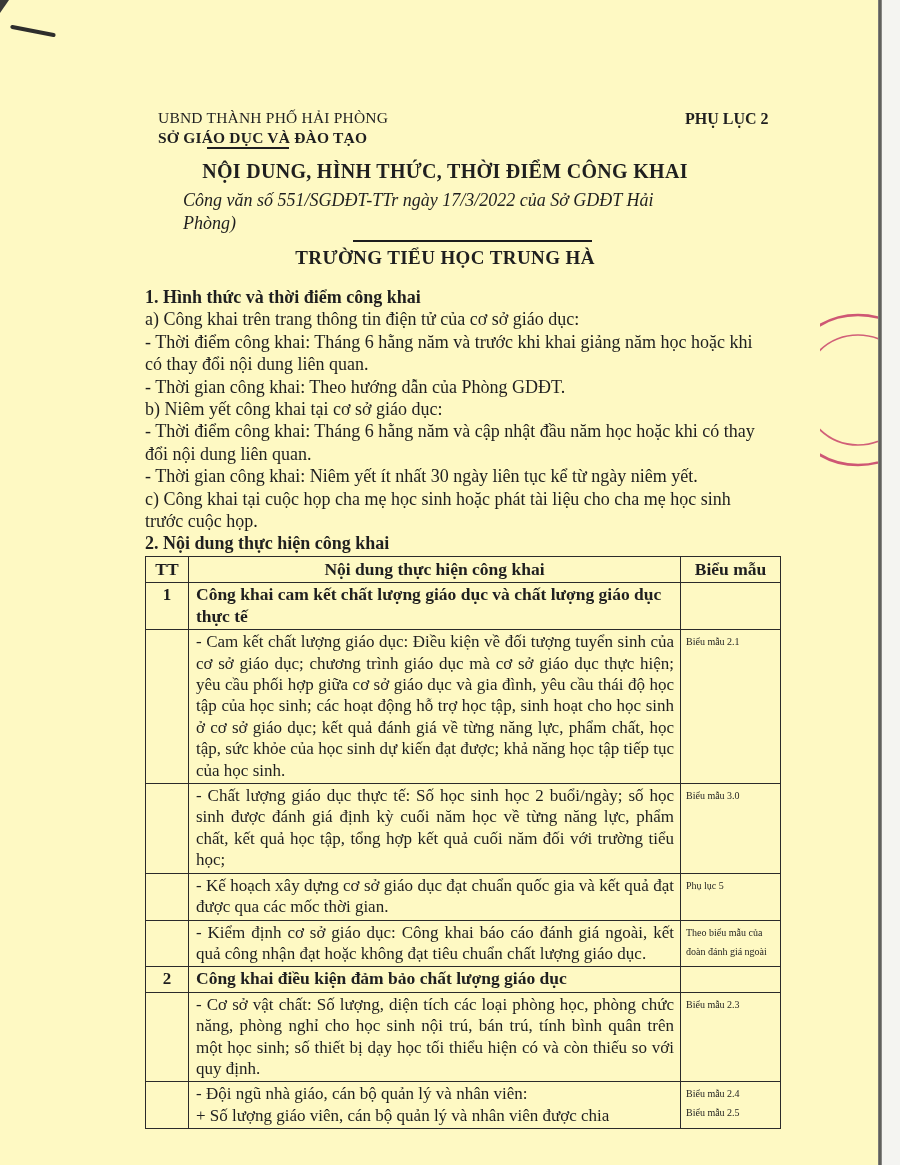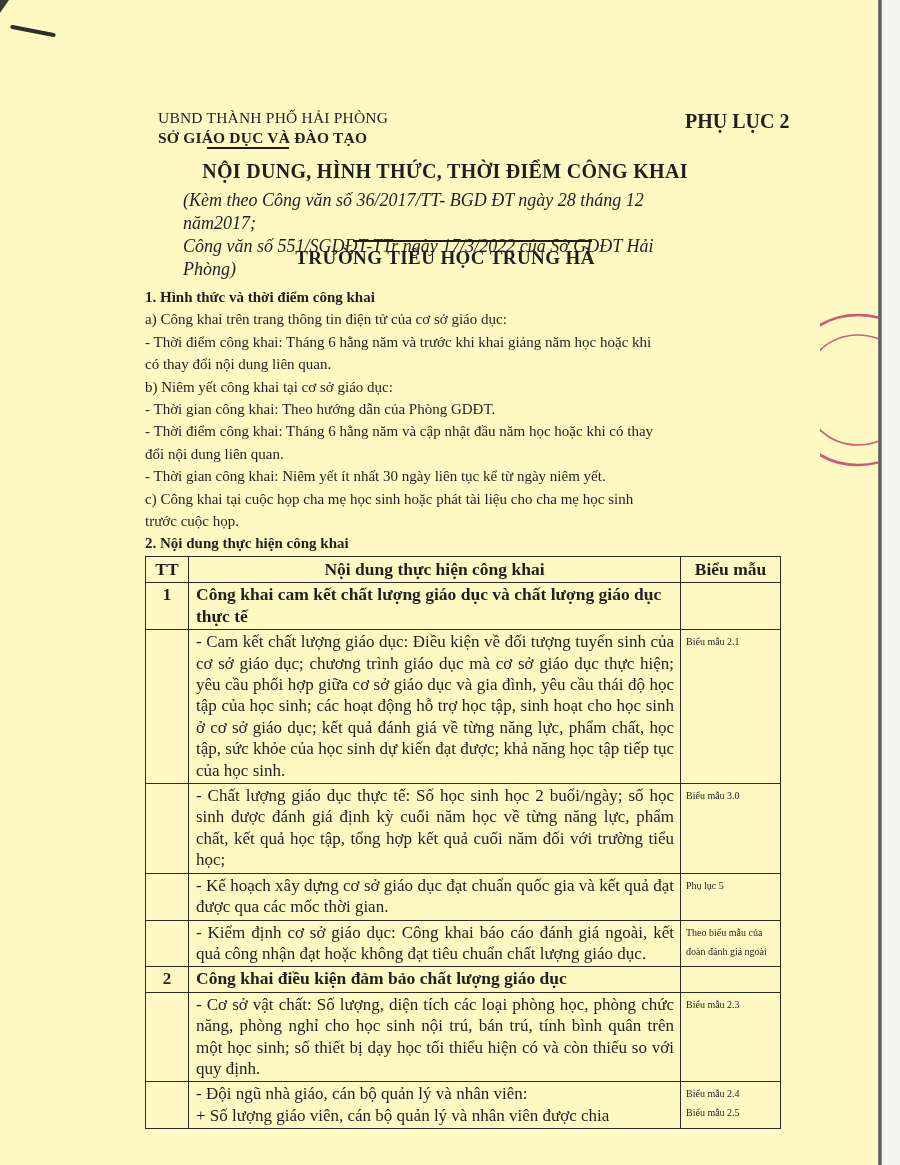--- a/index.html
+++ b/index.html
@@ -28,31 +28,31 @@
   .pen-stroke{
     position:absolute;left:10px;top:29px;width:46px;height:3.6px;
     background:#2e2e2c;border-radius:2px;
     transform:rotate(11deg);
   }
   
   .org-block{position:absolute;left:158px;top:108px;font-size:15.5px;line-height:20px;}
   .org-line1{letter-spacing:.2px;}
   .org-line2{font-weight:bold;letter-spacing:.2px;}
   .org-underline{position:absolute;left:207px;top:147px;width:82px;height:1.6px;background:#1f1f1f;}
-  .appendix{position:absolute;left:685px;top:110px;font-size:20px;font-weight:bold;}
+  .appendix{position:absolute;left:685px;top:110px;font-size:16px;font-weight:bold;}
   .doc-title{position:absolute;left:120px;top:160px;width:650px;text-align:center;
     font-size:20px;font-weight:bold;letter-spacing:.3px;}
   .doc-subtitle{position:absolute;left:183px;top:189px;width:480px;
     font-style:italic;font-size:18px;line-height:23px;}
   .sep-line{position:absolute;left:353px;top:240px;width:239px;height:2.4px;background:#1d1d1d;}
   .school-name{position:absolute;left:120px;top:247px;width:650px;text-align:center;
     font-size:19px;font-weight:bold;letter-spacing:.4px;}
   
   .section1{position:absolute;left:145px;top:286px;width:660px;
-    font-size:15px;line-height:22.4px;}
+    font-size:18px;line-height:22.4px;}
   .sec-heading{font-weight:bold;}
   
   .doc-table{position:absolute;left:145px;top:556px;border-collapse:collapse;
     font-size:17px;line-height:21.4px;}
   .doc-table th,.doc-table td{border:1.6px solid #2b2b2b;vertical-align:top;padding:1px 6px 2px 7px;}
   .doc-table th{font-size:17.5px;font-weight:bold;text-align:center;padding:2px 4px;}
   .col-tt{width:43px;}
   .col-content{width:492px;}
   .col-form{width:100px;}
   .doc-table td.tt{text-align:center;font-weight:bold;padding-left:2px;padding-right:2px;}
@@ -74,35 +74,34 @@
     <div class="org-line1">UBND THÀNH PHỐ HẢI PHÒNG</div>
     <div class="org-line2">SỞ GIÁO DỤC VÀ ĐÀO TẠO</div>
   </div>
   <div class="org-underline"></div>
 
   <div class="appendix">PHỤ LỤC 2</div>
 
   <div class="doc-title">NỘI DUNG, HÌNH THỨC, THỜI ĐIỂM CÔNG KHAI</div>
 
   <div class="doc-subtitle">
-    <div>(Kèm theo Công văn số 36/2017/TT- BGD ĐT ngày 28 tháng 12 năm2017;</div>
     <div>Công văn số 551/SGDĐT-TTr ngày  17/3/2022 của Sở GDĐT Hải Phòng)</div>
   </div>
 
   <div class="sep-line"></div>
 
   <div class="school-name">TRƯỜNG TIỂU HỌC TRUNG HÀ</div>
 
   <div class="section1">
     <div class="sec-heading">1. Hình thức và thời điểm công khai</div>
     <div>a)  Công khai trên trang thông tin điện tử của cơ sở giáo dục:</div>
     <div>- Thời điểm công khai: Tháng 6 hằng năm và trước khi khai giảng năm học hoặc khi</div>
     <div>có thay đổi nội dung liên quan.</div>
+    <div>- Thời gian công khai: Theo hướng dẫn của Phòng GDĐT.</div>
     <div>b) Niêm yết công khai tại cơ sở giáo dục:</div>
-    <div>- Thời gian công khai: Theo hướng dẫn của Phòng GDĐT.</div>
     <div>- Thời điểm công khai: Tháng 6 hằng năm và cập nhật đầu năm học hoặc khi có thay</div>
     <div>đổi nội dung liên quan.</div>
     <div>- Thời gian công khai: Niêm yết ít nhất 30 ngày liên tục kể từ ngày niêm yết.</div>
     <div>c) Công khai tại cuộc họp cha mẹ học sinh hoặc phát tài liệu cho cha mẹ học sinh</div>
     <div>trước cuộc họp.</div>
     <div class="sec-heading">2. Nội dung thực hiện công khai</div>
   </div>
 
   <table class="doc-table">
     <colgroup>

